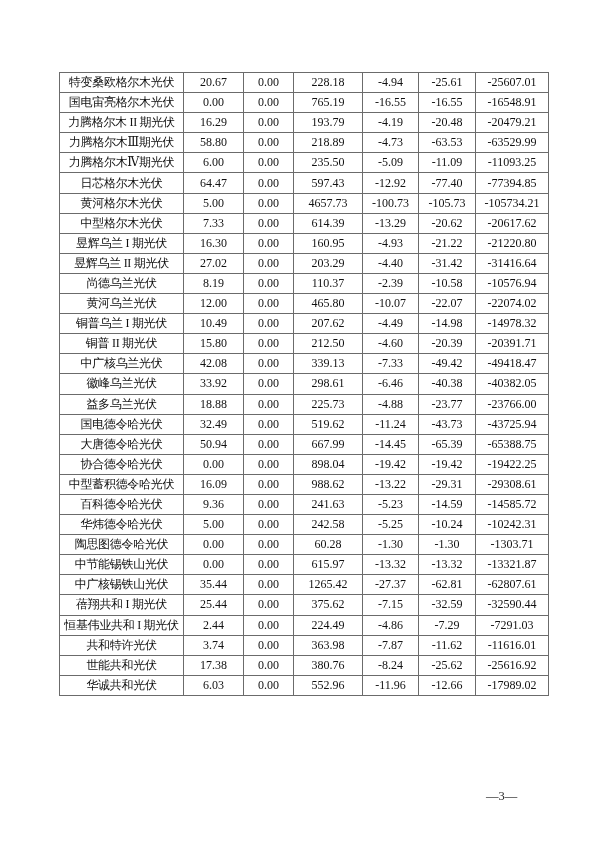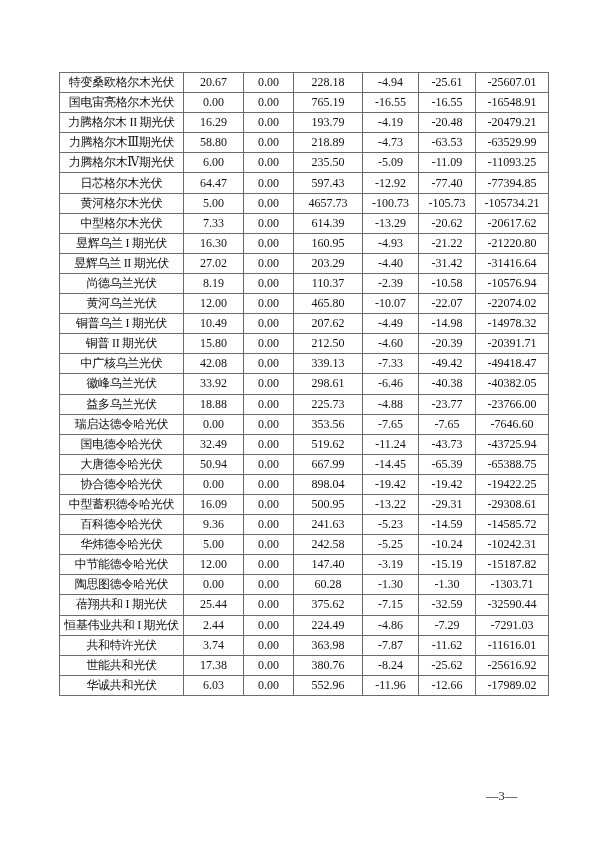--- a/index.html
+++ b/index.html
@@ -215,29 +215,20 @@
         <tr>
           <td class="name-cell">益多乌兰光伏</td>
           <td class="num-cell">18.88</td>
           <td class="num-cell">0.00</td>
           <td class="num-cell">225.73</td>
           <td class="num-cell">-4.88</td>
           <td class="num-cell">-23.77</td>
           <td class="num-cell">-23766.00</td>
         </tr>
         <tr>
-          <td class="name-cell">瑞启达德令哈光伏</td>
-          <td class="num-cell">0.00</td>
-          <td class="num-cell">0.00</td>
-          <td class="num-cell">353.56</td>
-          <td class="num-cell">-7.65</td>
-          <td class="num-cell">-7.65</td>
-          <td class="num-cell">-7646.60</td>
-        </tr>
-        <tr>
           <td class="name-cell">国电德令哈光伏</td>
           <td class="num-cell">32.49</td>
           <td class="num-cell">0.00</td>
           <td class="num-cell">519.62</td>
           <td class="num-cell">-11.24</td>
           <td class="num-cell">-43.73</td>
           <td class="num-cell">-43725.94</td>
         </tr>
         <tr>
           <td class="name-cell">大唐德令哈光伏</td>
@@ -254,21 +245,21 @@
           <td class="num-cell">0.00</td>
           <td class="num-cell">898.04</td>
           <td class="num-cell">-19.42</td>
           <td class="num-cell">-19.42</td>
           <td class="num-cell">-19422.25</td>
         </tr>
         <tr>
           <td class="name-cell">中型蓄积德令哈光伏</td>
           <td class="num-cell">16.09</td>
           <td class="num-cell">0.00</td>
-          <td class="num-cell">500.95</td>
+          <td class="num-cell">988.62</td>
           <td class="num-cell">-13.22</td>
           <td class="num-cell">-29.31</td>
           <td class="num-cell">-29308.61</td>
         </tr>
         <tr>
           <td class="name-cell">百科德令哈光伏</td>
           <td class="num-cell">9.36</td>
           <td class="num-cell">0.00</td>
           <td class="num-cell">241.63</td>
           <td class="num-cell">-5.23</td>
@@ -278,38 +269,47 @@
         <tr>
           <td class="name-cell">华炜德令哈光伏</td>
           <td class="num-cell">5.00</td>
           <td class="num-cell">0.00</td>
           <td class="num-cell">242.58</td>
           <td class="num-cell">-5.25</td>
           <td class="num-cell">-10.24</td>
           <td class="num-cell">-10242.31</td>
         </tr>
         <tr>
-          <td class="name-cell">中节能德令哈光伏</td>
-          <td class="num-cell">12.00</td>
-          <td class="num-cell">0.00</td>
-          <td class="num-cell">147.40</td>
-          <td class="num-cell">-3.19</td>
-          <td class="num-cell">-15.19</td>
-          <td class="num-cell">-15187.82</td>
-        </tr>
-        <tr>
           <td class="name-cell">陶思图德令哈光伏</td>
           <td class="num-cell">0.00</td>
           <td class="num-cell">0.00</td>
           <td class="num-cell">60.28</td>
           <td class="num-cell">-1.30</td>
           <td class="num-cell">-1.30</td>
           <td class="num-cell">-1303.71</td>
         </tr>
         <tr>
+          <td class="name-cell">中节能锡铁山光伏</td>
+          <td class="num-cell">0.00</td>
+          <td class="num-cell">0.00</td>
+          <td class="num-cell">615.97</td>
+          <td class="num-cell">-13.32</td>
+          <td class="num-cell">-13.32</td>
+          <td class="num-cell">-13321.87</td>
+        </tr>
+        <tr>
+          <td class="name-cell">中广核锡铁山光伏</td>
+          <td class="num-cell">35.44</td>
+          <td class="num-cell">0.00</td>
+          <td class="num-cell">1265.42</td>
+          <td class="num-cell">-27.37</td>
+          <td class="num-cell">-62.81</td>
+          <td class="num-cell">-62807.61</td>
+        </tr>
+        <tr>
           <td class="name-cell">蓓翔共和 I 期光伏</td>
           <td class="num-cell">25.44</td>
           <td class="num-cell">0.00</td>
           <td class="num-cell">375.62</td>
           <td class="num-cell">-7.15</td>
           <td class="num-cell">-32.59</td>
           <td class="num-cell">-32590.44</td>
         </tr>
         <tr>
           <td class="name-cell">恒基伟业共和 I 期光伏</td>

